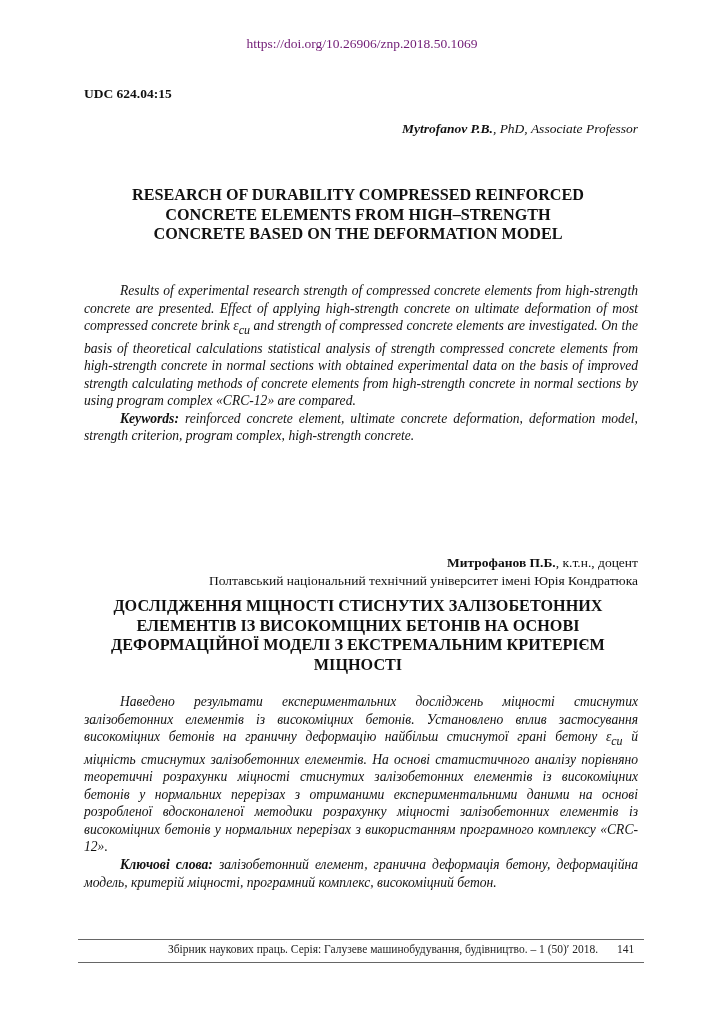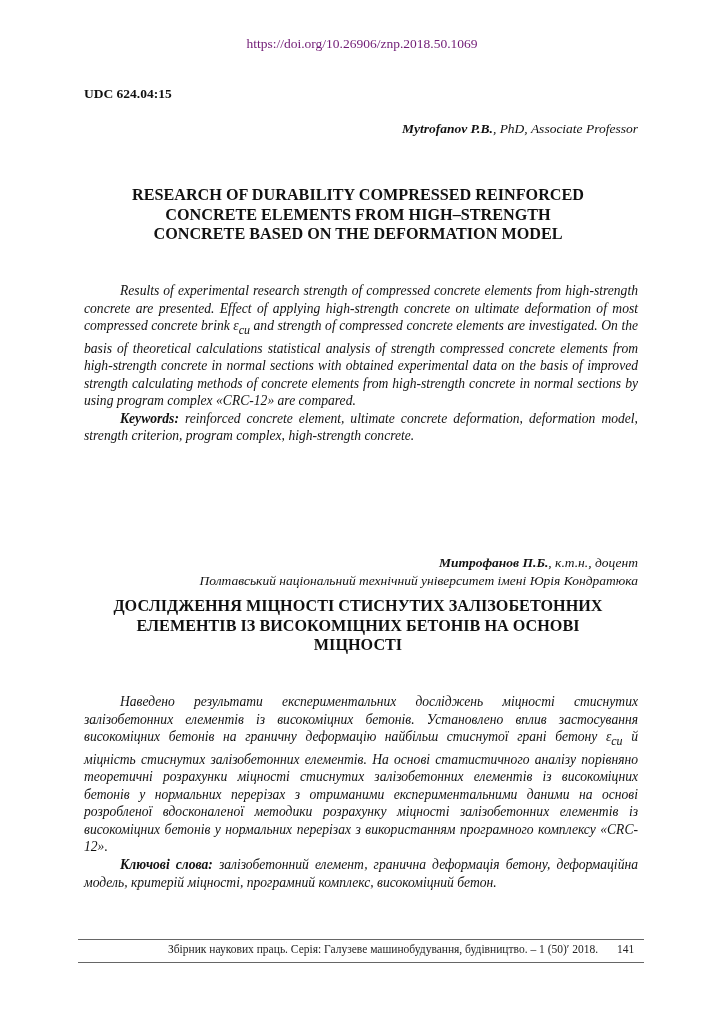--- a/index.html
+++ b/index.html
@@ -13,21 +13,21 @@
     .orcid-line span.gap { display: inline-block; width: 26px; }
     .title { left: 80px; width: 556px; text-align: center; font-weight: bold; font-size: 16.2px; line-height: 19.5px; }
     .title-en { top: 186px; }
     .title-ua { top: 597px; text-align: center; }
     .abstract { left: 84px; width: 554px; font-style: italic; font-size: 13.6px; line-height: 17.6px; text-align: justify; }
     .abstract p { margin: 0; text-indent: 36px; }
     .abstract .kw-label { font-weight: bold; }
     .abstract-en { top: 282px; }
     .abstract-ua { top: 693px; }
     .eps sub { font-size: 12px; }
-    .author-ua { top: 554px; right: 86px; text-align: right; font-size: 13.5px; font-style: italic; line-height: 18px; }
+    .author-ua { top: 554px; right: 86px; text-align: right; font-size: 13.5px; line-height: 18px; }
     .footer-line { left: 78px; width: 566px; height: 0; border-top: 1px solid #666; }
     .footer-line.top { top: 939px; }
     .footer-line.bottom { top: 962px; }
     .footer-text { top: 943px; left: 120px; font-size: 11.5px; color: #222; margin-left: 48px; }
     .page-num { top: 943px; left: 617px; font-size: 11.5px; color: #222; }
   </style>
 </head>
 <body>
 
 <a class="abs doi">https://doi.org/10.26906/znp.2018.50.1069</a>
@@ -49,20 +49,21 @@
 </div>
 
 <div class="abs author-ua">
   <div><b>Митрофанов П.Б.</b><span>, к.т.н., доцент</span></div>
   <div>Полтавський національний технічний університет імені Юрія Кондратюка</div>
 </div>
 
 <div class="abs title title-ua">
   <div>ДОСЛІДЖЕННЯ МІЦНОСТІ СТИСНУТИХ ЗАЛІЗОБЕТОННИХ</div>
   <div>ЕЛЕМЕНТІВ ІЗ ВИСОКОМІЦНИХ БЕТОНІВ НА ОСНОВІ</div>
+  <div>ДЕФОРМАЦІЙНОЇ МОДЕЛІ З ЕКСТРЕМАЛЬНИМ КРИТЕРІЄМ</div>
   <div>МІЦНОСТІ</div>
 </div>
 
 <div class="abs abstract abstract-ua">
   <p><span>Наведено результати експериментальних досліджень міцності стиснутих залізобетонних елементів із високоміцних бетонів. Установлено вплив застосування високоміцних бетонів на граничну деформацію найбільш стиснутої грані бетону </span><span class="eps"><span>ε</span><sub>cu</sub></span><span> й міцність стиснутих залізобетонних елементів. На основі статистичного аналізу порівняно теоретичні розрахунки міцності стиснутих залізобетонних елементів із високоміцних бетонів у нормальних перерізах з отриманими експериментальними даними на основі розробленої вдосконаленої методики розрахунку міцності залізобетонних елементів із високоміцних бетонів у нормальних перерізах з використанням програмного комплексу «CRC-12».</span></p>
   <p><span class="kw-label">Ключові слова:</span><span> залізобетонний елемент, гранична деформація бетону, деформаційна модель, критерій міцності, програмний комплекс, високоміцний бетон.</span></p>
 </div>
 
 <div class="abs footer-line top"></div>
 <div class="abs footer-text">Збірник наукових праць. Серія: Галузеве машинобудування, будівництво. – 1 (50)′ 2018.</div>

